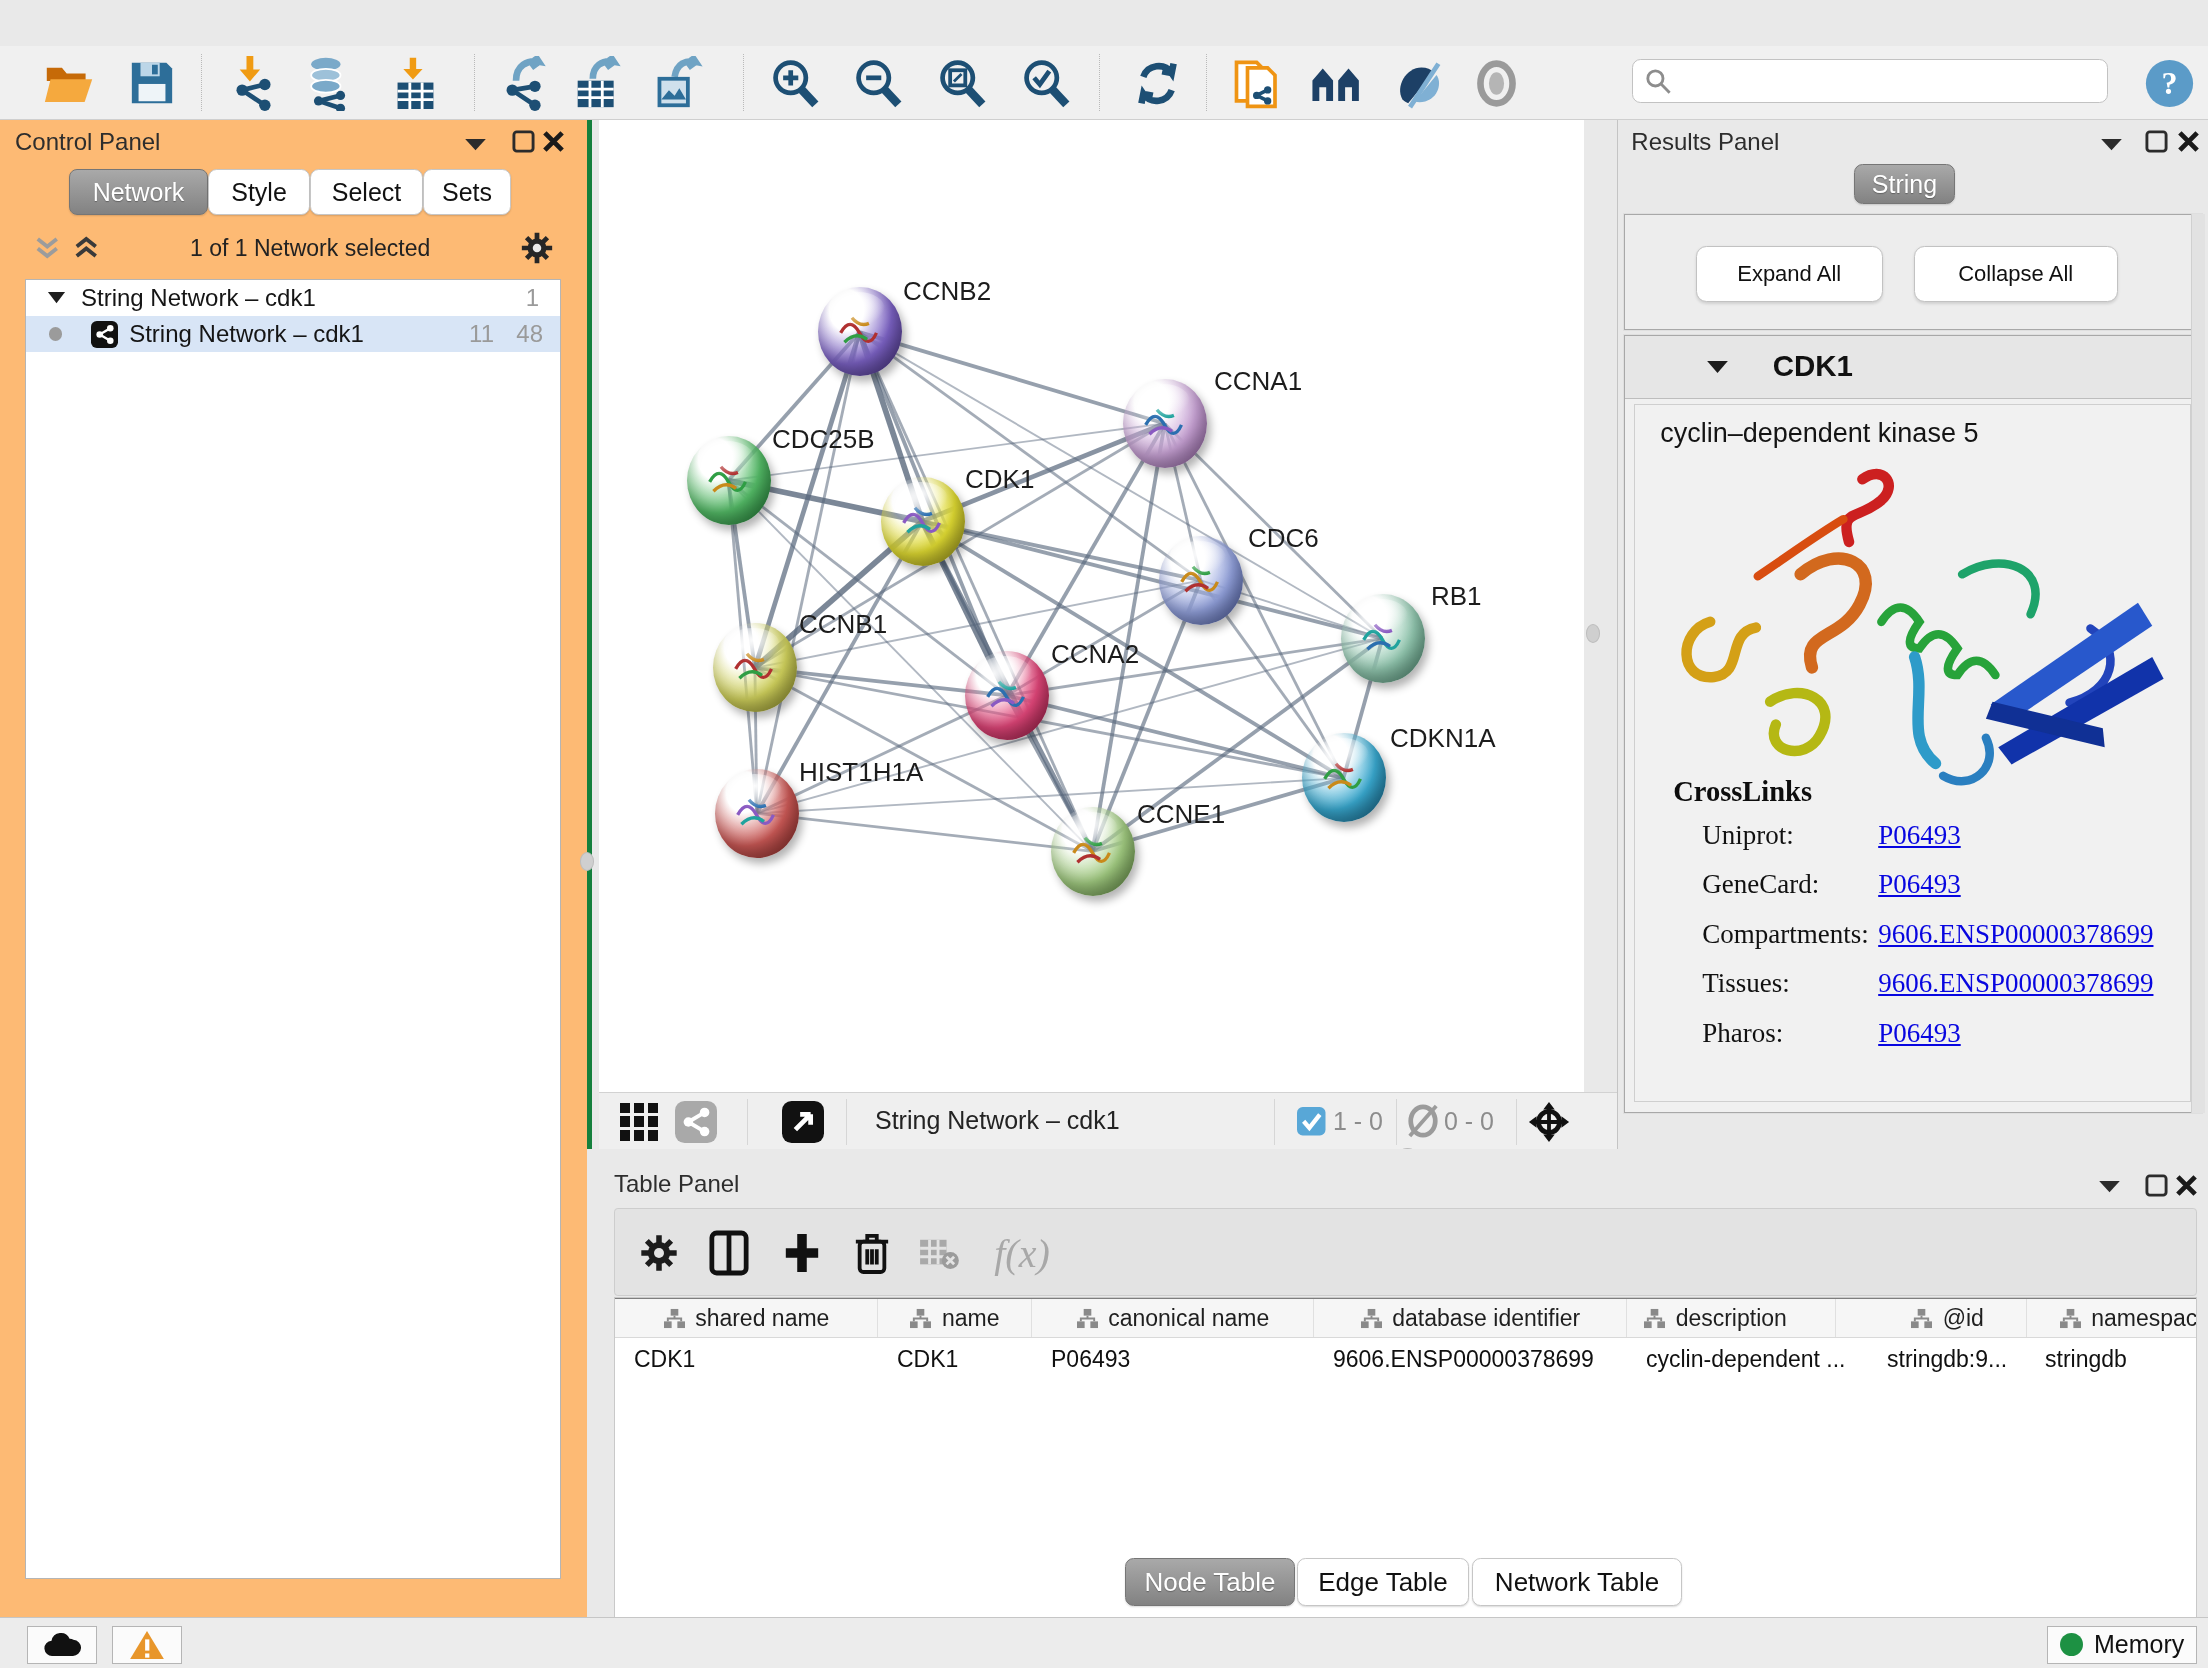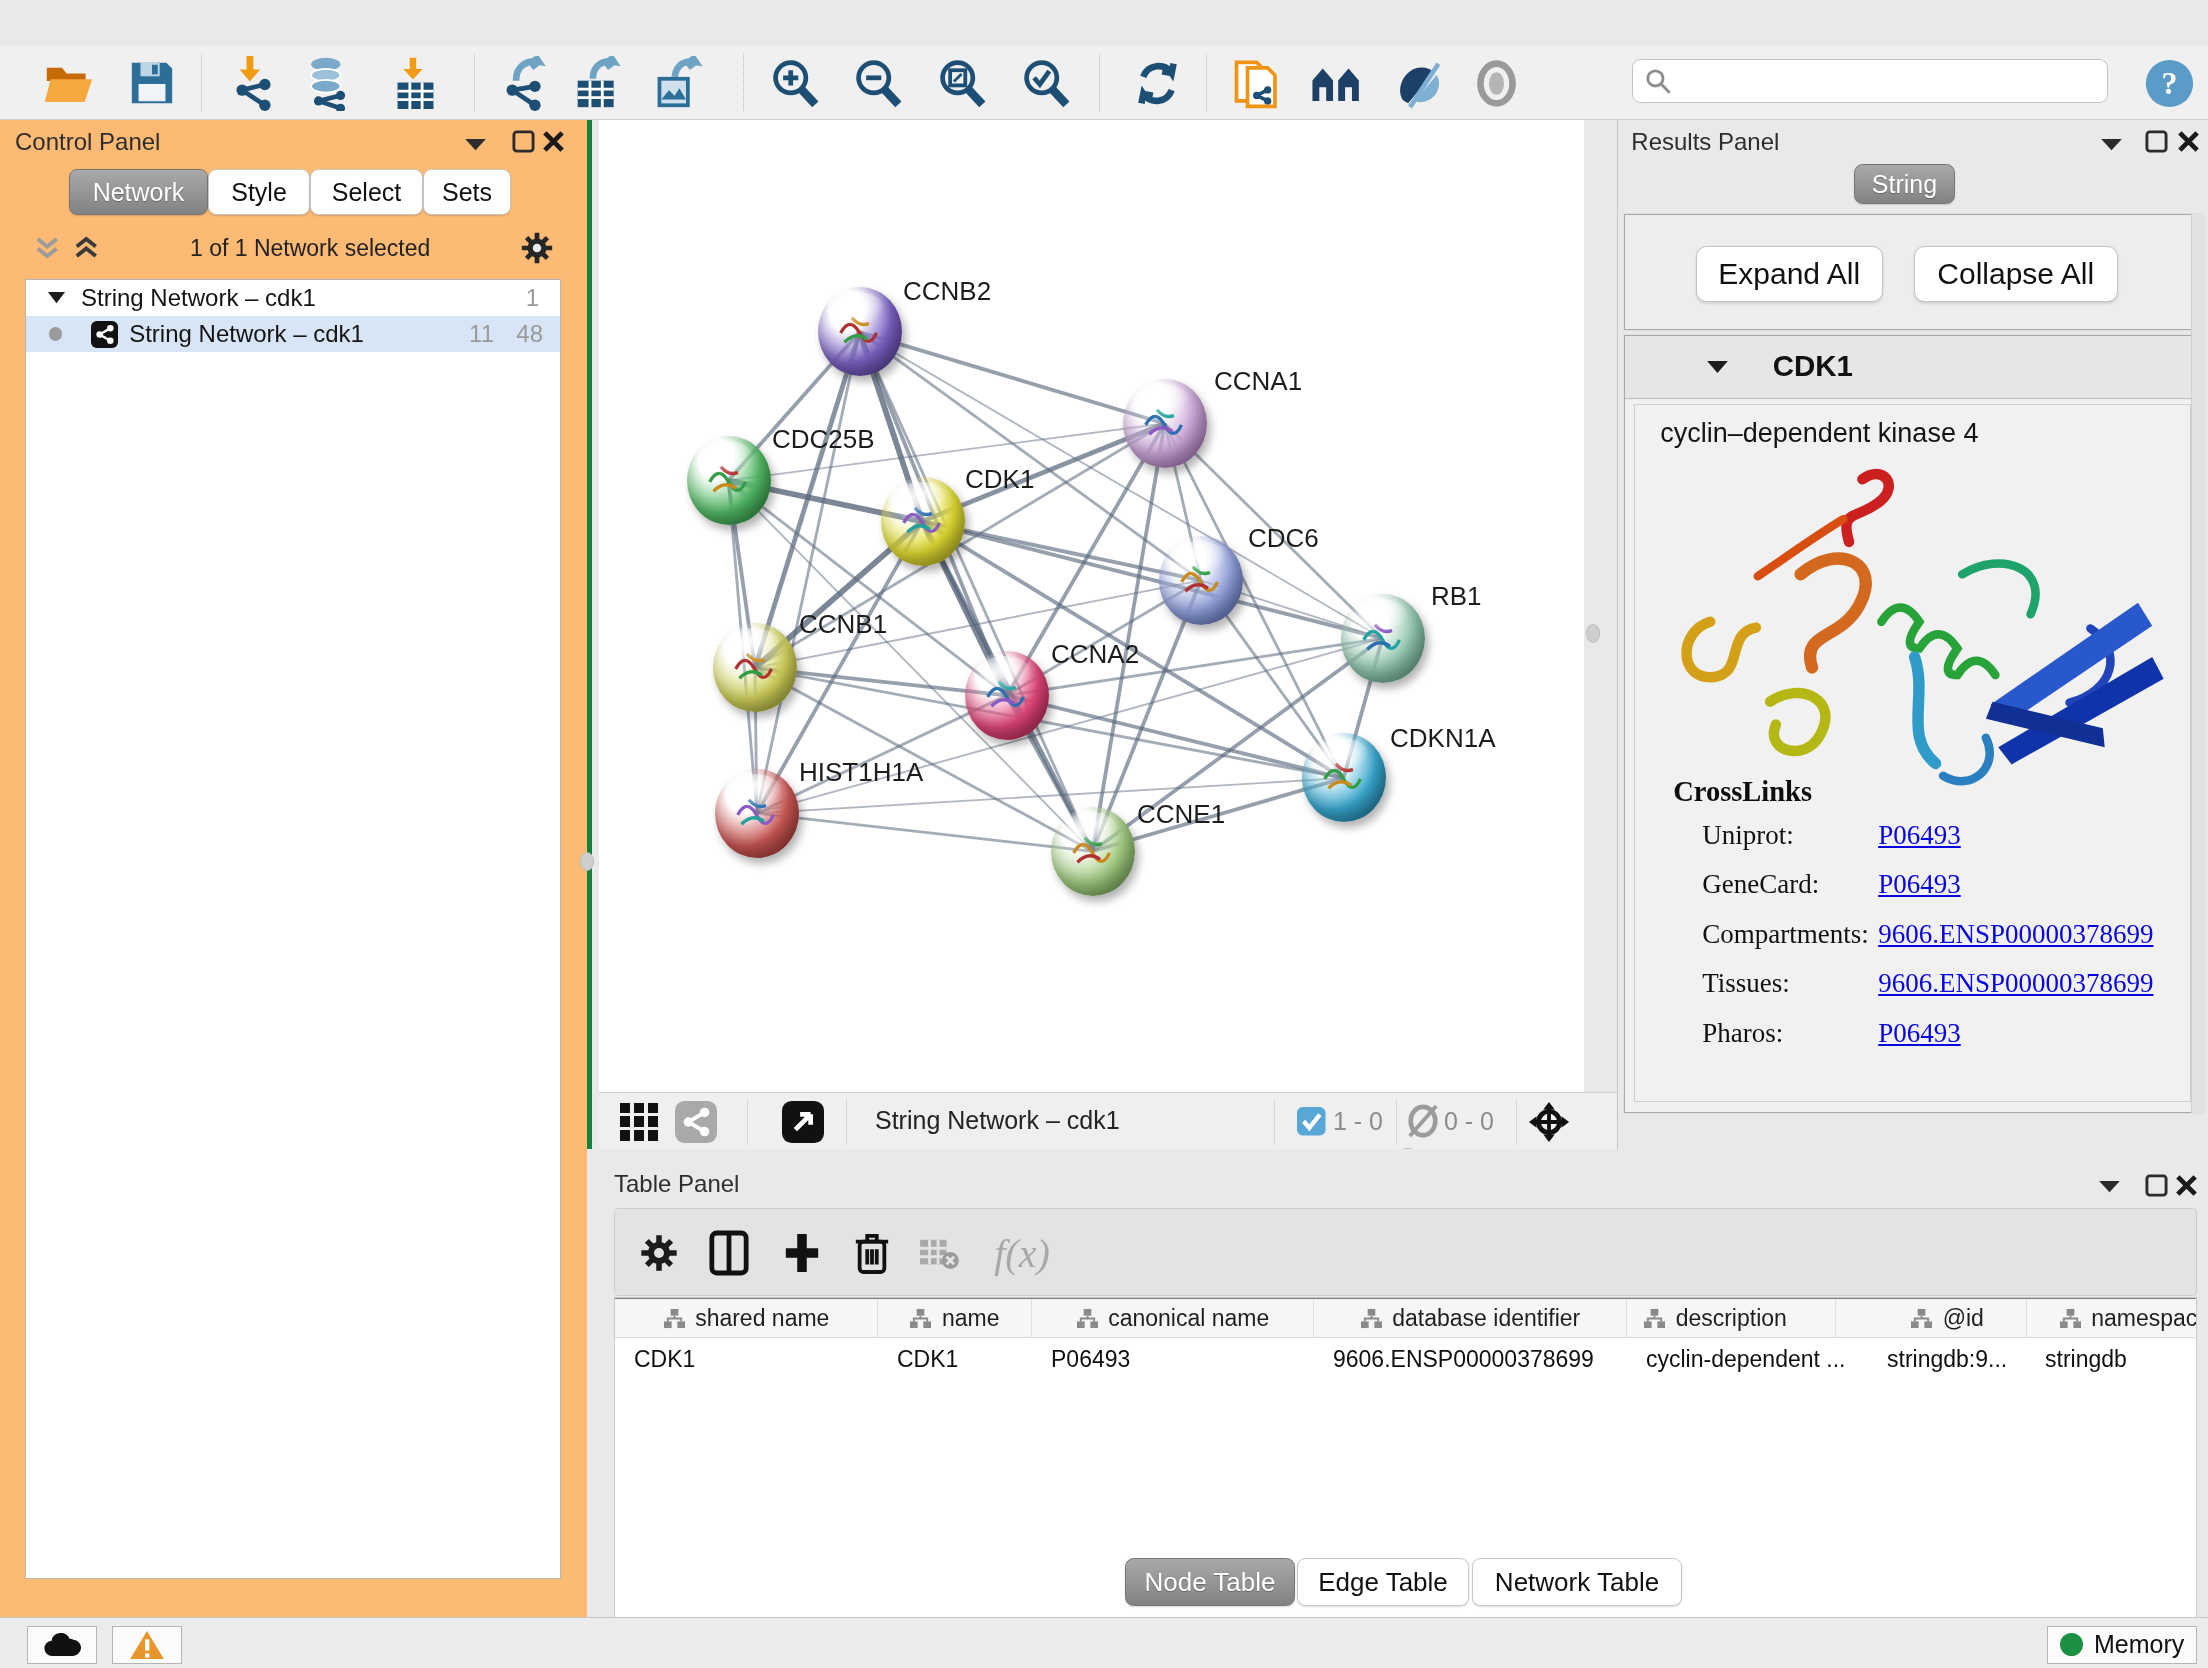--- a/index.html
+++ b/index.html
@@ -65,21 +65,21 @@
     border-top:1px solid #d2d2d2;border-bottom:1px solid #d2d2d2;}
   .nb-sep{position:absolute;top:5.7px;height:46px;border-left:1px solid #d6d6d6;}
   .nb-txt{position:absolute;font-size:25px;color:#8c8c8c;top:14.3px;}
 
   
   #results-panel{left:1617px;top:120px;width:592px;height:1497px;background:#e9e9e9;
     border-left:1px solid #c4c4c4;}
   .rp-box{position:absolute;left:5.7px;background:#ededed;
     border:1px solid #a8a8a8;outline:1px solid #dfdfdf;box-sizing:border-box;}
   .btn{position:absolute;height:54px;background:#fff;border:1px solid #c2c2c2;
-    border-radius:10.5px;font-size:30px;color:#111;display:flex;align-items:center;
+    border-radius:10.5px;font-size:22px;color:#111;display:flex;align-items:center;
     justify-content:center;box-shadow:0 1.9px 2.9px rgba(0,0,0,.12);}
   #gene-header{position:absolute;left:0;top:0;width:100%;height:63px;
     background:#e6e6e6;border-bottom:1px solid #bdbdbd;box-sizing:border-box;}
   #gene-body{position:absolute;left:9.5px;top:68px;width:557px;height:698px;
     background:#f1f1f1;border:1px solid #cfcfcf;box-sizing:border-box;}
   .xl-row{position:absolute;left:0;width:100%;height:49px;font-size:27px;
     font-family:"Liberation Serif",serif;color:#111;}
   .xl-label{position:absolute;left:67px;}
   .xl-value{position:absolute;left:243px;color:#0806e0;text-decoration:underline;cursor:pointer;}
 
@@ -559,21 +559,21 @@
     </div>
 
     <div class="rp-box" style="top:215px;width:578px;height:778px;background:#f0f0f0">
       <div id="gene-header">
         <svg class="abs" style="left:80px;top:23px" width="25" height="16" viewBox="0 0 26 17">
           <path d="M2 2 L13 15 L24 2z" fill="#1c1c1c"></path>
           </svg>
         <span class="abs" style="left:148px;top:13.3px;font-size:29.5px;font-weight:bold;color:#111">CDK1</span>
       </div>
       <div id="gene-body">
-        <div class="abs" style="left:25px;top:13.3px;font-size:27px;color:#141414">cyclin–dependent kinase 4</div>
+        <div class="abs" style="left:25px;top:13.3px;font-size:27px;color:#141414">cyclin–dependent kinase 5</div>
 
         <svg class="abs" style="left:23px;top:57px" width="518" height="352" viewBox="0 0 545 370">
           <g fill="none" stroke-linecap="round">
             <path d="M215 18 c22 -16 38 6 20 22 c-26 22 -44 8 -34 44" stroke="#cc2020" stroke-width="11"></path>
             <path d="M150 118 c40 -34 86 -12 62 32 c-20 38 -62 28 -50 66" stroke="#d2691e" stroke-width="13"></path>
             <path d="M195 60 c-30 18 -60 40 -90 60" stroke="#d84d10" stroke-width="9"></path>
             <path d="M55 168 c-34 10 -34 62 4 58 c32 -4 12 -46 44 -52" stroke="#d4a017" stroke-width="11"></path>
             <path d="M118 252 c32 -22 74 -2 52 36 c-16 28 -58 16 -46 -12" stroke="#b5b814" stroke-width="11"></path>
             <path d="M235 168 q20 -30 40 0 q-20 28 0 28 q20 -30 40 0 q-20 28 0 28 q20 -30 40 0" stroke="#27a33a" stroke-width="9"></path>
             <path d="M320 118 c42 -26 94 -6 72 42" stroke="#1ea36a" stroke-width="9"></path>

